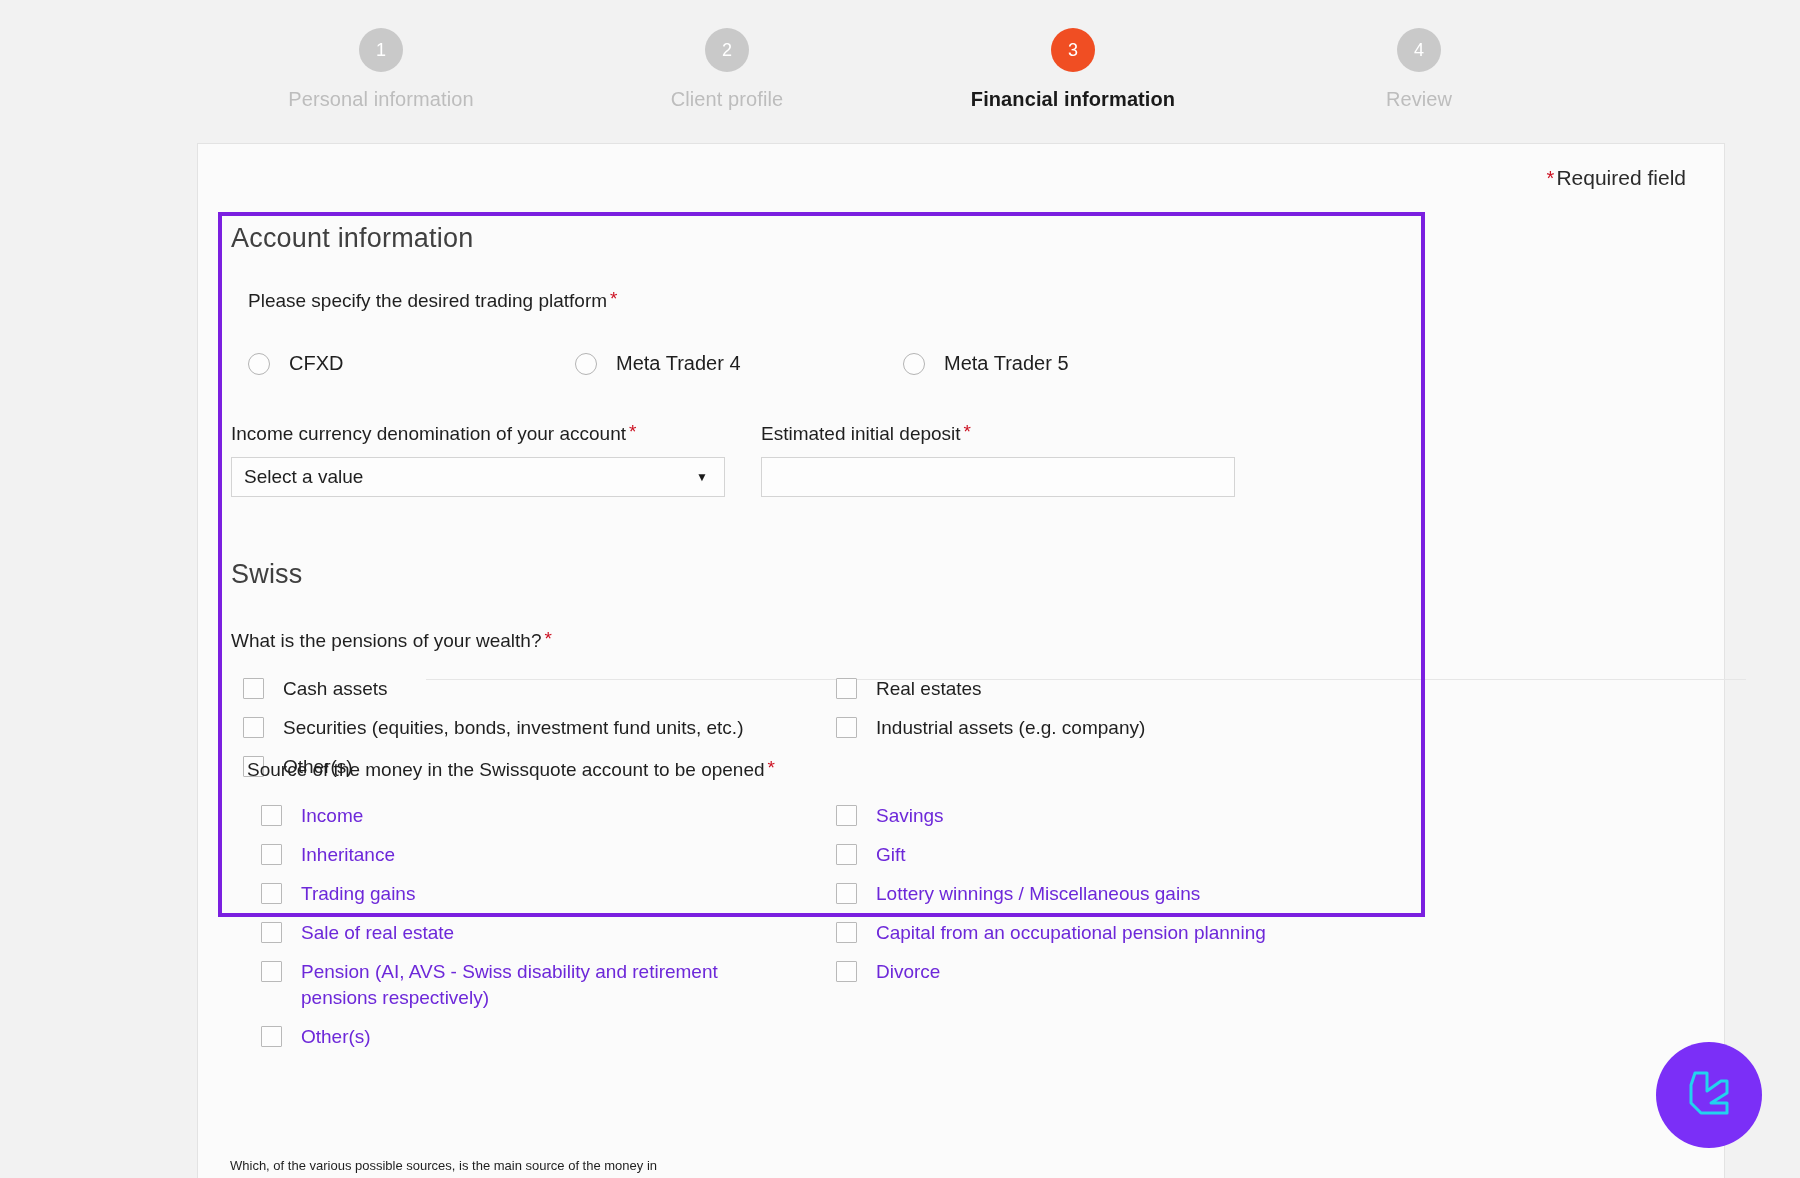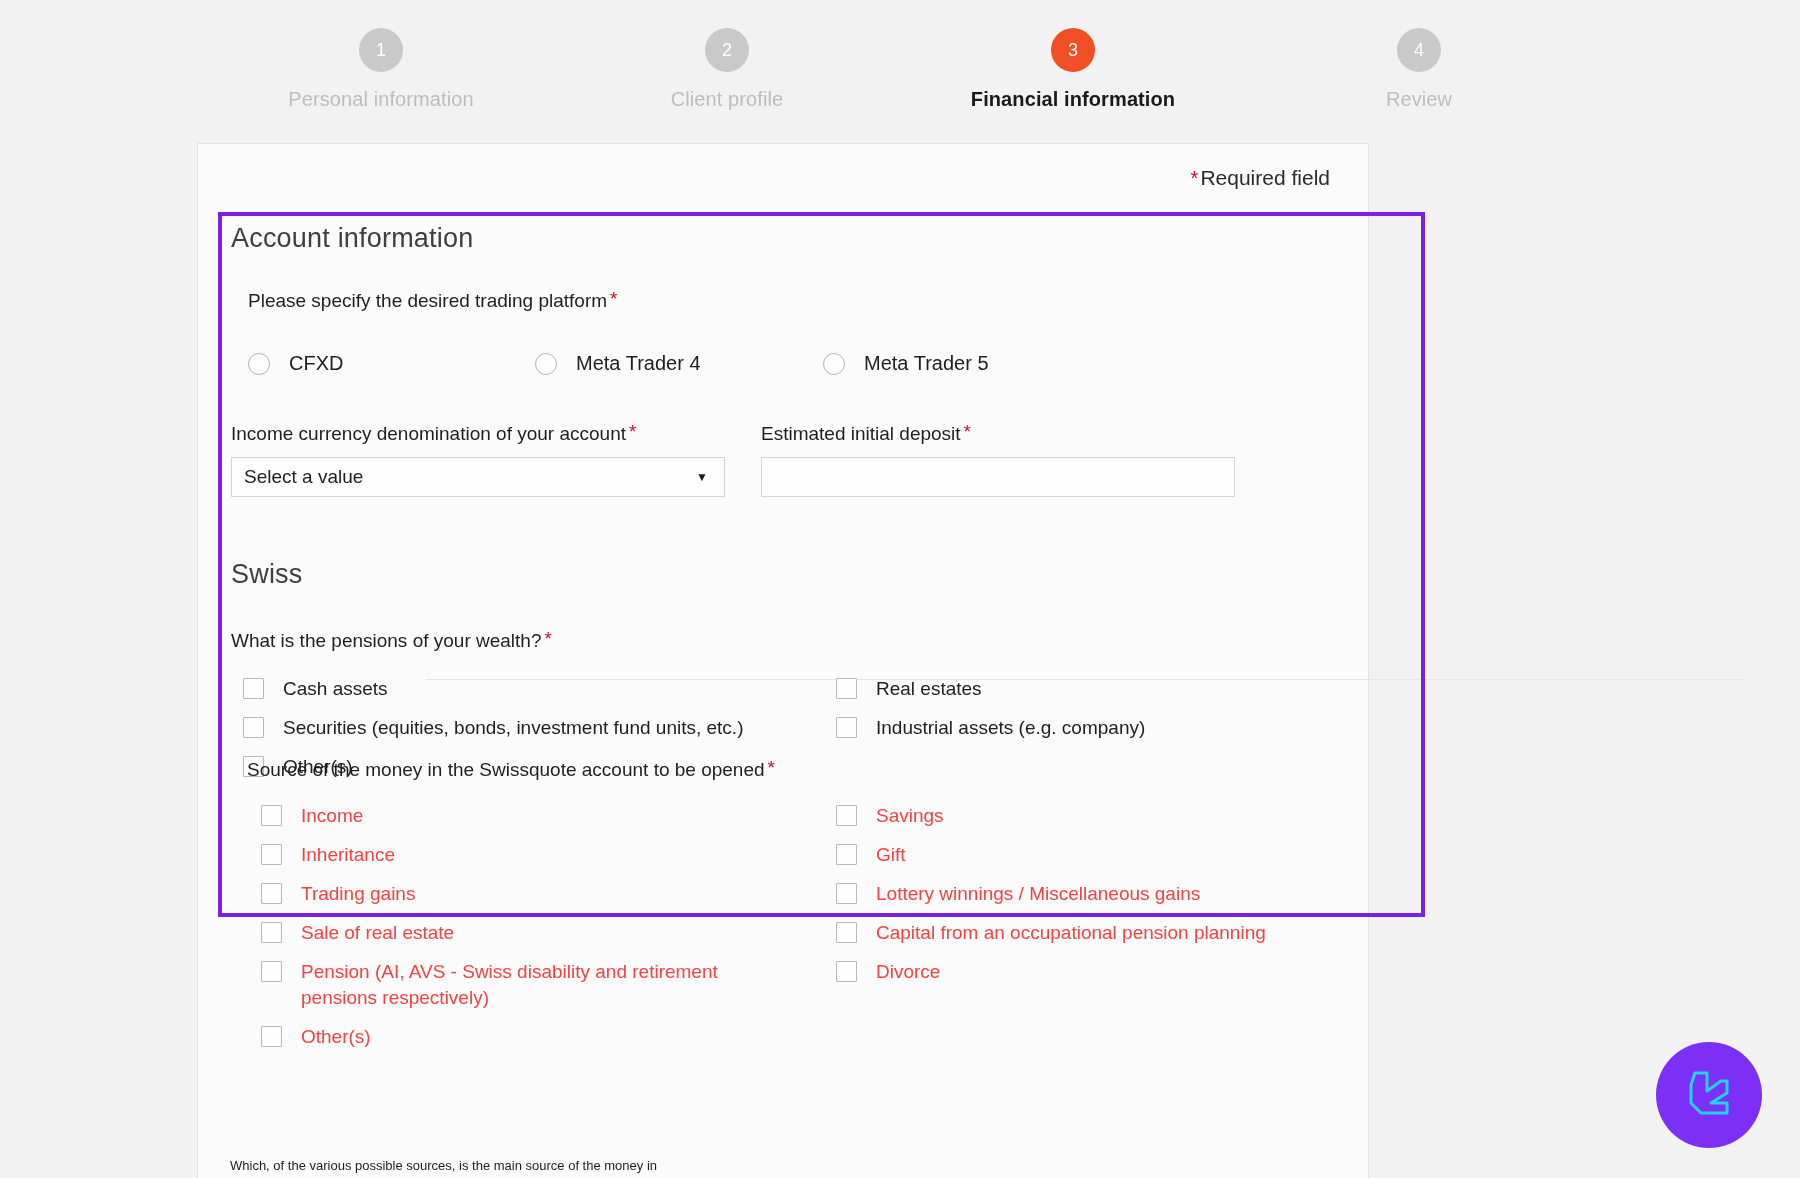--- a/index.html
+++ b/index.html
@@ -27,21 +27,21 @@
   }
   .step.active .step-circle { background: #f04e23; }
   .step-label {
     margin-top: 16px; font-size: 20px; color: #bdbdbd; letter-spacing: .1px;
   }
   .step.active .step-label { color: #1a1a1a; font-weight: 700; }
 
   
   .card {
     position: absolute; left: 197px; top: 143px;
-    width: 1172px; height: 1035px;
+    width: 1528px; height: 1035px;
     background: #fbfbfb;
     border: 1px solid #e3e3e3;
     border-bottom: none;
   }
   .required-note {
     position: absolute; right: 38px; top: 22px;
     font-size: 21px; color: #2b2b2b;
   }
   .required-note .star { color: #cc1122; font-size: 20px; margin-right: 2px; }
   .req-star { color: #cc1122; font-size: 19px; margin-left: 3px; vertical-align: 2px; }
@@ -116,21 +116,21 @@
   }
   .cb-text { margin-left: 19px; font-size: 19px; color: #1f1f1f; line-height: 26px; max-width: 520px; }
 
   .source-block { position: absolute; left: 0; top: 198px; width: 1180px; }
   .source-label { font-size: 19px; color: #1f1f1f; margin-left: 16px; }
   .src-grid { position: relative; margin-top: 22px; }
   .src-col { position: absolute; top: 0; }
   .src-col.left { left: 30px; width: 570px; }
   .src-col.right { left: 605px; width: 560px; }
   .src-item { display: flex; align-items: flex-start; margin-bottom: 13px; }
-  .src-text { margin-left: 19px; font-size: 19px; color: #ef4444; line-height: 26px; max-width: 480px; }
+  .src-text { margin-left: 19px; font-size: 19px; color: #6d28d9; line-height: 26px; max-width: 480px; }
 
   
   .cutoff {
     position: absolute; left: 230px; top: 1158px; width: 1100px;
     font-size: 13px; color: #1f1f1f; overflow: hidden; height: 20px;
   }
 
   
   .badge {
     position: absolute; right: 38px; bottom: 30px;
@@ -172,21 +172,21 @@
 
     <div class="divider"></div>
 
     <div class="section acct-section" style="left:33px; top:79px;">
       <div class="section-title">Account information</div>
 
       <div class="field-label" style="margin-top:34px; margin-left:17px;">
         <span>Please specify the desired trading platform</span><span class="req-star">*</span>
       </div>
 
-      <div class="radio-row" style="margin-left:17px;">
+      <div class="radio-row" style="margin-left:17px;gap:40px;">
         <div class="radio-item r1">
           <span class="radio-mark"></span>
           <span class="radio-text">CFXD</span>
         </div>
         <div class="radio-item r2">
           <span class="radio-mark"></span>
           <span class="radio-text">Meta Trader 4</span>
         </div>
         <div class="radio-item">
           <span class="radio-mark"></span>

